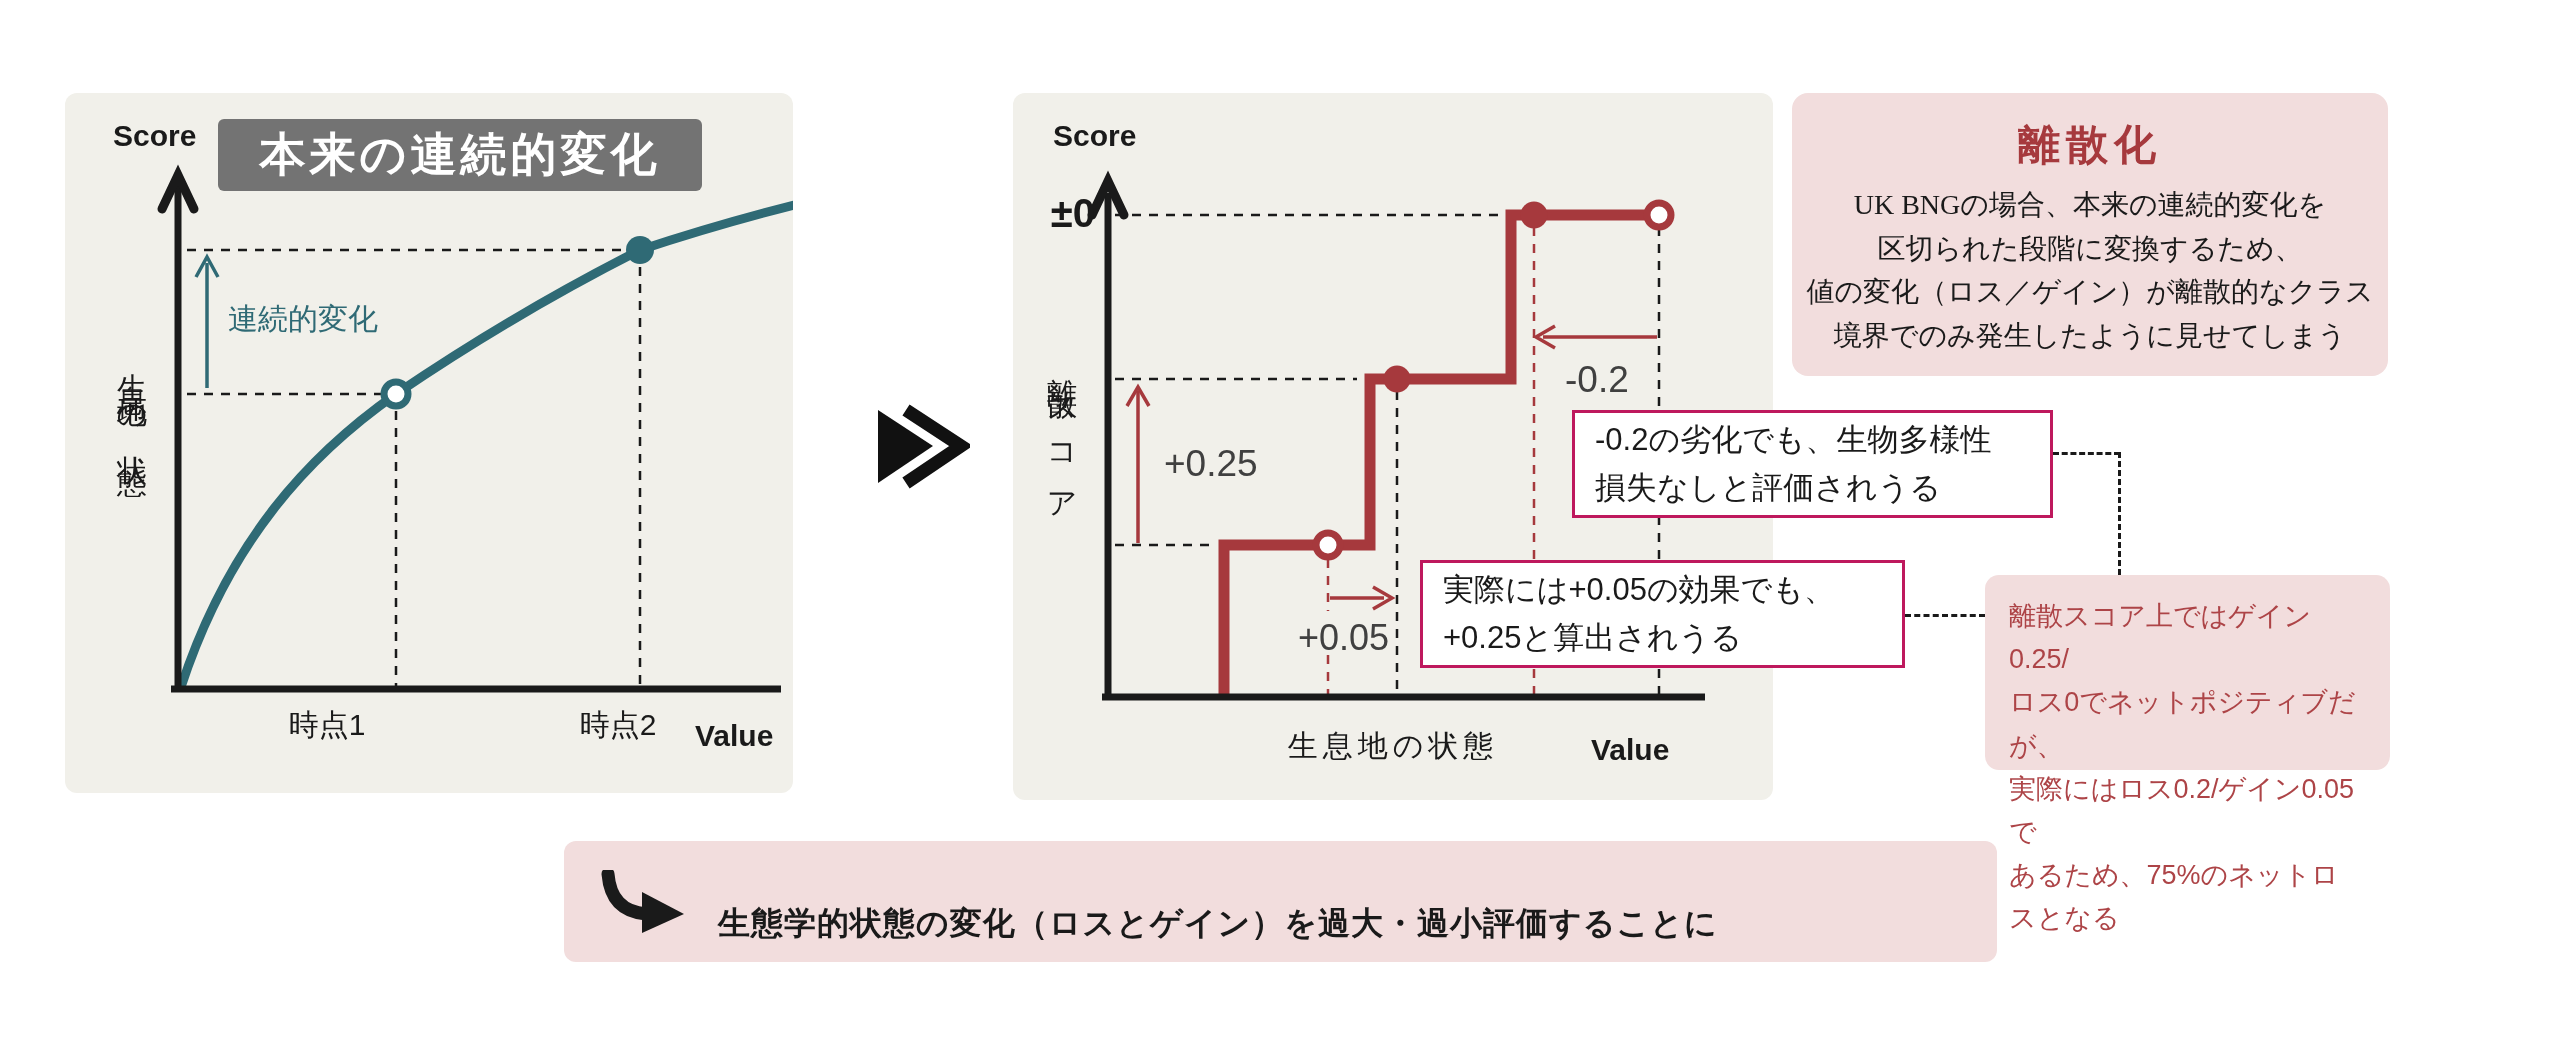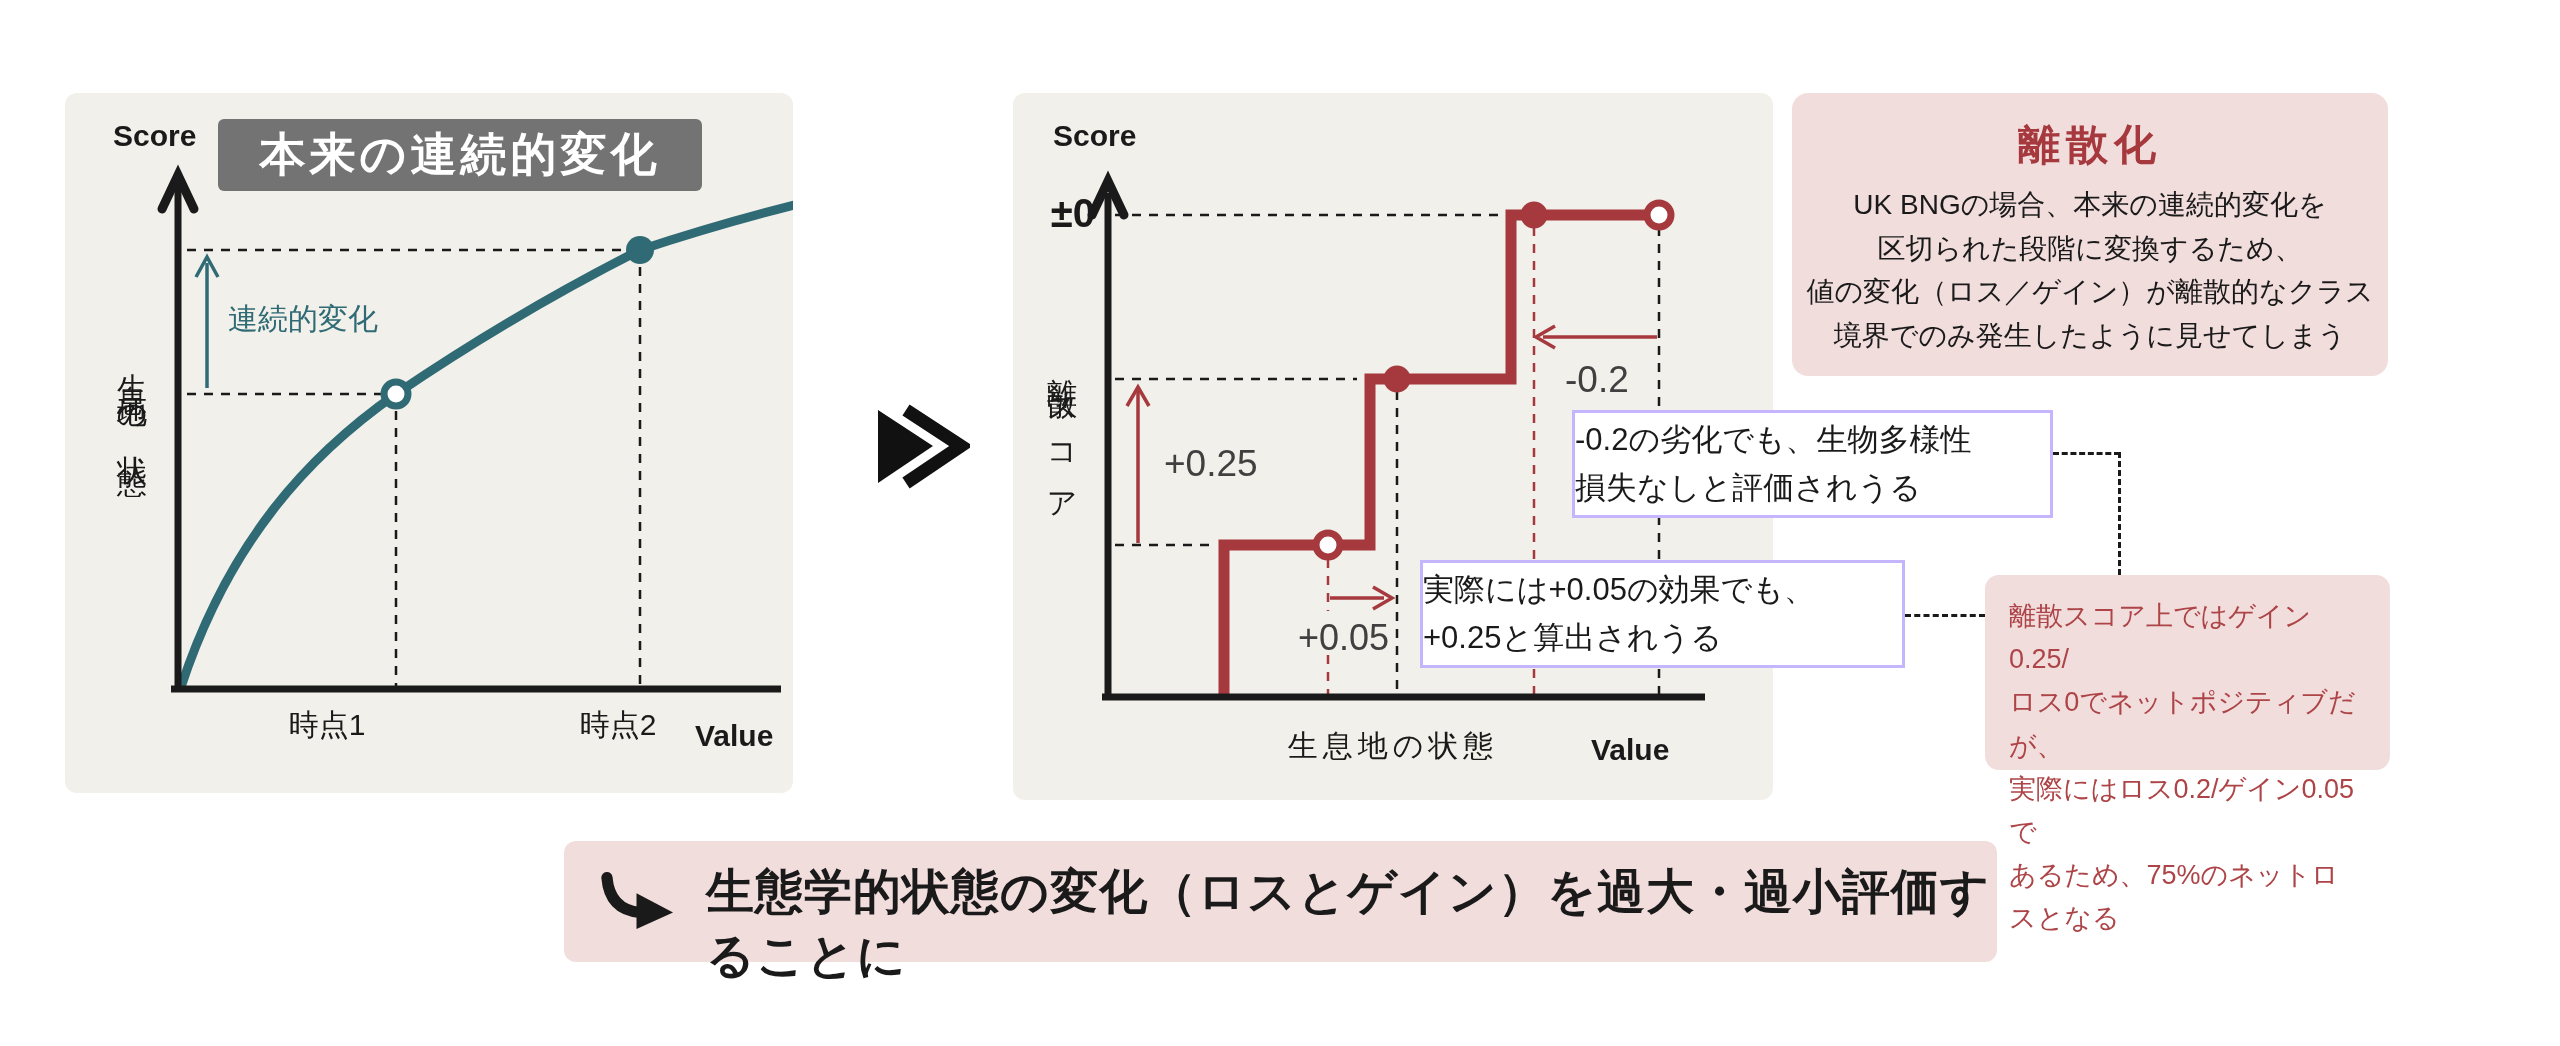--- a/index.html
+++ b/index.html
@@ -21,37 +21,37 @@
 
   #left-title{position:absolute;left:153px;top:26px;width:484px;height:72px;background:#737373;color:#ffffff;
     border-radius:6px;display:flex;align-items:center;justify-content:center;font-size:46px;font-weight:600;letter-spacing:4px;}
 
   #zero-lbl{font-size:40px;font-weight:600;}
 
   #disc-box{position:absolute;left:1792px;top:93px;width:596px;height:283px;background:#f2dddd;border-radius:16px;
     text-align:center;box-sizing:border-box;padding-top:24px;}
   #disc-box .t{color:#a6393d;font-size:42px;font-weight:700;letter-spacing:6px;margin-bottom:10px;}
   #disc-box .b{font-size:28px;line-height:1.56;font-weight:500;}
-  #disc-box .b span{display:block;}
+  #disc-box .b span{display:block;font-family:Liberation Serif, serif;}
 
-  .callout{position:absolute;background:#ffffff;border:3px solid #c4b5fd;box-sizing:border-box;
-    display:flex;flex-direction:column;justify-content:center;font-size:31px;line-height:1.55;font-weight:500;z-index:5;}
+  .callout{position:absolute;background:#ffffff;border:3px solid #be185d;box-sizing:border-box;
+    display:flex;flex-direction:column;justify-content:center;padding-left:20px;font-size:31px;line-height:1.55;font-weight:500;z-index:5;}
   #callout-loss{left:1572px;top:410px;width:481px;height:108px;}
   #callout-gain{left:1420px;top:560px;width:485px;height:108px;}
 
   #net-box{position:absolute;left:1985px;top:575px;width:405px;height:195px;background:#f2dddd;border-radius:14px;
     box-sizing:border-box;padding:20px 24px;color:#ad4447;font-size:27px;line-height:1.6;font-weight:500;z-index:4;}
   #net-box span{display:block;}
 
   .dash-h{position:absolute;border-top:3px dashed #1a1a1a;z-index:3;}
   .dash-v{position:absolute;border-left:3px dashed #1a1a1a;z-index:3;}
 
   #banner{position:absolute;left:564px;top:841px;width:1433px;height:121px;background:#f2dddd;border-radius:12px;
     display:flex;align-items:center;justify-content:flex-start;padding-left:36px;box-sizing:border-box;gap:26px;}
-  #banner .txt{font-size:48px;font-weight:700;letter-spacing:1px;margin-top:44px;}
+  #banner .txt{font-size:32px;font-weight:700;letter-spacing:1px;margin-top:44px;}
 
   #ff-arrow{position:absolute;left:860px;top:400px;}
 </style>
 </head>
 <body>
 
 <div id="stage">
 
   <div id="left-panel" class="panel">
     <svg width="728" height="700" viewBox="0 0 728 700">

